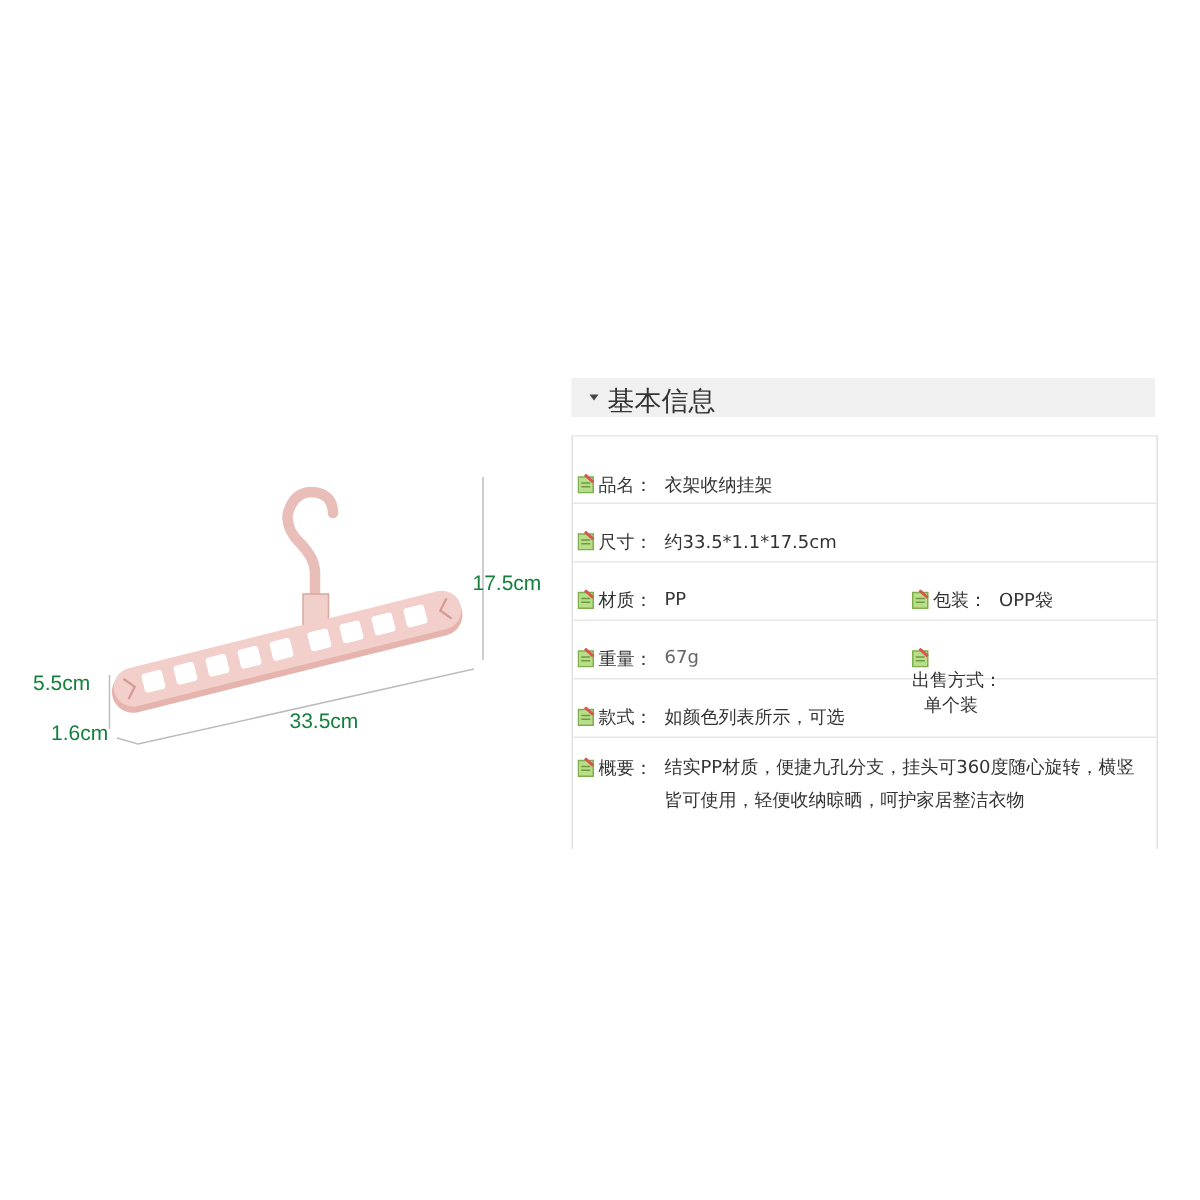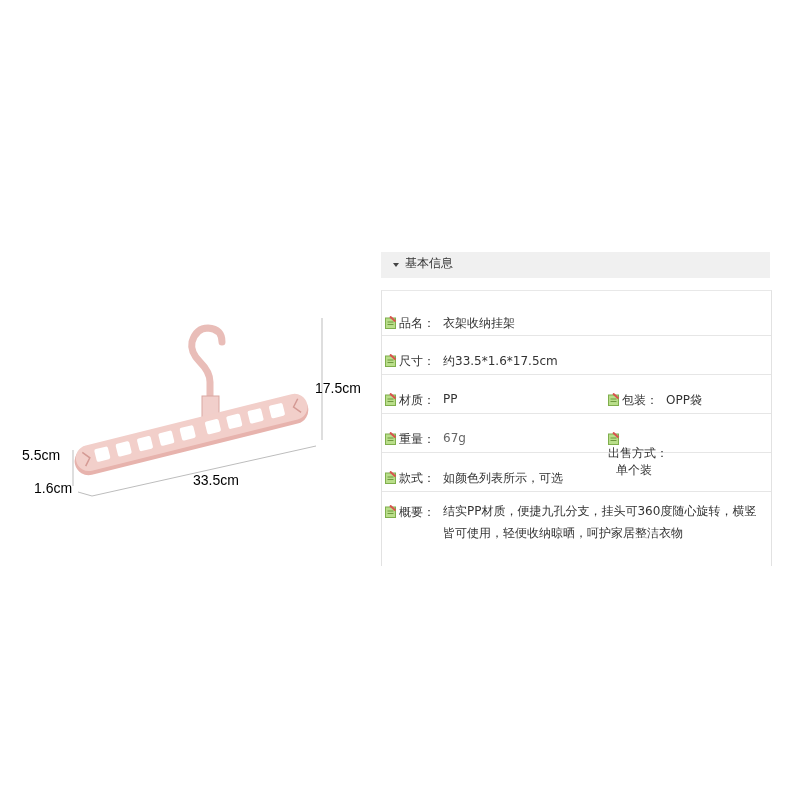--- a/index.html
+++ b/index.html
@@ -1,25 +1,25 @@
 <!DOCTYPE html>
 <html><head>
 <meta charset="utf-8">
 <style>
   html, body { margin:0; padding:0; }
   body { width:800px; height:800px; background:#ffffff; position:relative; overflow:hidden;
          font-family:"DejaVu Sans", sans-serif; color:#333; }
   .abs { position:absolute; }
   
-  .dim-label { position:absolute; font-family:"Liberation Sans", sans-serif; font-size:14px; color:#000000; }
+  .dim-label { position:absolute; font-family:"Liberation Sans", sans-serif; font-size:14px; color:#15803d; }
   
   .panel-header { position:absolute; left:381px; top:252px; width:389px; height:26px; background:#f0f0f0; }
   .panel-header .tri { position:absolute; left:12px; top:11px; width:0; height:0;
        border-left:3.5px solid transparent; border-right:3.5px solid transparent; border-top:4px solid #444; }
-  .panel-header .title { position:absolute; left:24px; top:3px; font-size:12px; color:#333; }
+  .panel-header .title { position:absolute; left:24px; top:3px; font-size:18px; color:#333; }
   .panel-box { position:absolute; left:381px; top:290px; width:389px; height:275px;
        border-left:1px solid #e2e2e2; border-right:1px solid #e2e2e2; border-top:1px solid #e8e8e8;text-decoration:underline; }
   .row { position:absolute; left:0; width:389px; border-bottom:1px solid #e6e6e6; }
   .cell { position:absolute; top:0; height:100%; display:flex; align-items:flex-start; font-size:12px; color:#333; }
   .ico { width:12px; height:13px; margin-right:2px; margin-top:1px; flex:0 0 auto; position:relative; }
   .lbl { white-space:nowrap; }
   .val { white-space:nowrap; margin-left:8px; }
   .val.wrap { white-space:normal; width:320px; line-height:22px; margin-top:-4px; }
   .val.grey { color:#666; }
 </style>
@@ -89,21 +89,21 @@
     <div class="cell" style="left:3px;padding-top:17px;">
       <span class="ico">
         <svg width="12" height="13" viewBox="0 0 12 13">
             <rect x="0.5" y="2" width="10" height="10.5" fill="#b9de8a" stroke="#7fae4c" stroke-width="1"></rect>
             <line x1="2.5" y1="6" x2="8.5" y2="6" stroke="#6f9a3f"></line>
             <line x1="2.5" y1="8.5" x2="8.5" y2="8.5" stroke="#6f9a3f"></line>
             <path d="M5 0.5 L10.5 5.5" stroke="#d9534f" stroke-width="2"></path>
           </svg>
       </span>
       <span class="lbl">尺寸：</span>
-      <span class="val">约33.5*1.6*17.5cm</span>
+      <span class="val">约33.5*1.1*17.5cm</span>
     </div>
   </div>
 
   <div class="row" style="top:84px;height:38px;">
     <div class="cell" style="left:226px;padding-top:17px;">
       <span class="ico">
         <svg width="12" height="13" viewBox="0 0 12 13">
             <rect x="0.5" y="2" width="10" height="10.5" fill="#b9de8a" stroke="#7fae4c" stroke-width="1"></rect>
             <line x1="2.5" y1="6" x2="8.5" y2="6" stroke="#6f9a3f"></line>
             <line x1="2.5" y1="8.5" x2="8.5" y2="8.5" stroke="#6f9a3f"></line>

